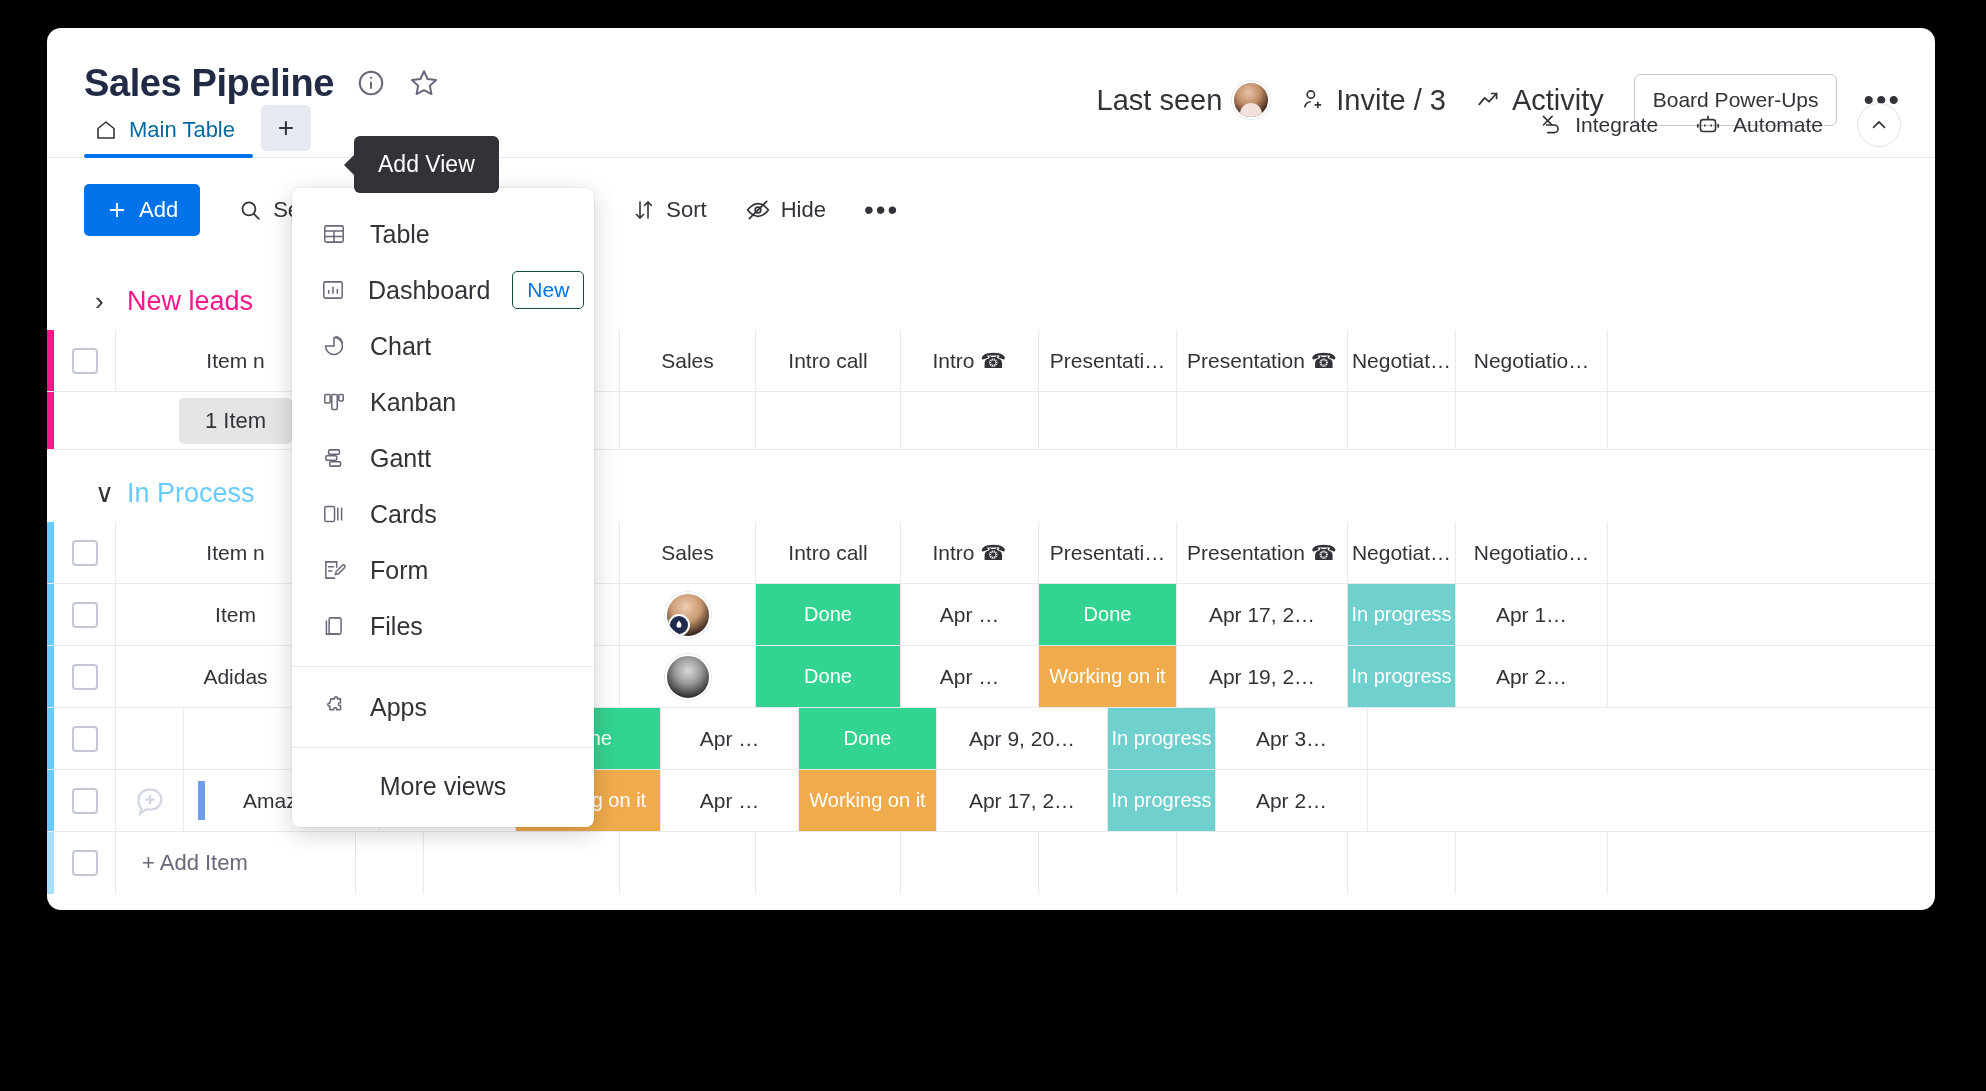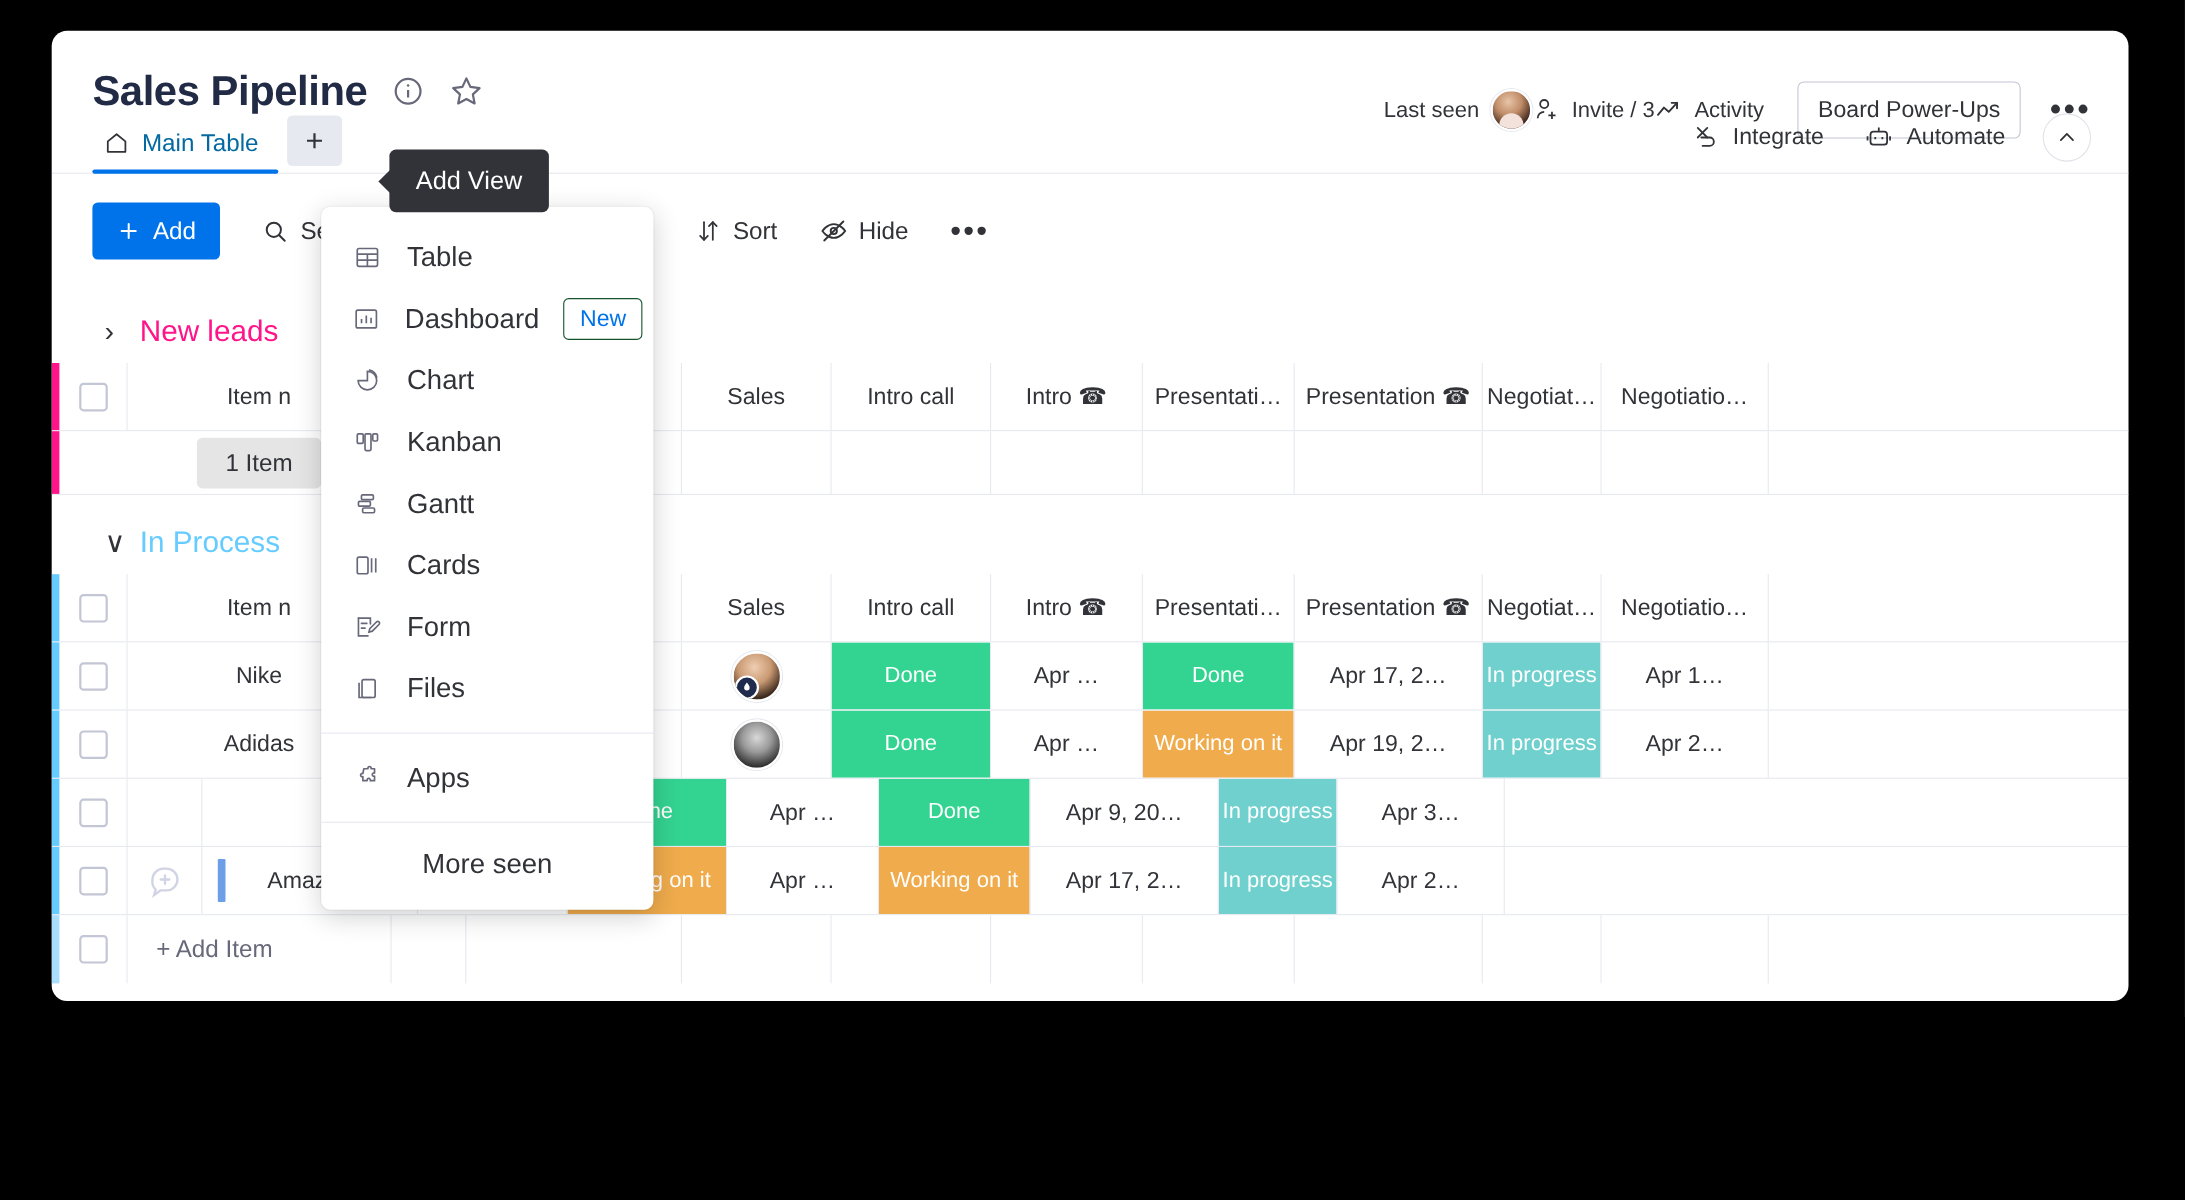--- a/index.html
+++ b/index.html
@@ -38,21 +38,21 @@
   }
   .info-icon { margin-left: 22px; }
   .star-icon { margin-left: 22px; }
 
   .header-right {
     position: absolute; right: 34px; top: 46px;
     display: flex; align-items: center; gap: 0;
   }
   .hr-item {
     display: flex; align-items: center; gap: 10px;
-    font-size: 20px; color: #323338; 
+    font-size: 29px; color: #323338; margin-left: 30px;
     white-space: nowrap;
   }
   .avatar-sm {
     width: 38px; height: 38px; border-radius: 50%;
     background: radial-gradient(circle at 42% 28%, #e8c4a8 0%, #c08d68 38%, #4a2f22 72%, #2a1a13 100%);
     border: 2px solid #fff; box-shadow: 0 0 0 1px #e6e9ef;
     overflow: hidden; position: relative;
   }
   .avatar-sm::after{
     content:""; position:absolute; left:50%; bottom:0; transform:translateX(-50%);
@@ -437,21 +437,21 @@
         <div class="cell c-w170b">Presentation ☎</div>
         <div class="cell c-w108">Negotiat…</div>
         <div class="cell c-w150">Negotiatio…</div>
       </div>
 
       <div class="row">
         <div class="accent blue"></div>
         <div class="cell c-check">
               <span class="chk"></span>
             </div>
-        <div class="cell c-name">Nike</div>
+        <div class="cell c-name">Item</div>
         <div class="cell c-chat"></div>
         <div class="cell c-person"></div>
         <div class="cell c-sales">
           <span class="avatar-row av-nike">
             <span class="nike-badge">
               <svg width="12" height="12" viewBox="0 0 24 24" fill="#fff">
                     <path d="M12 3c3 4 5 6.5 5 9.5A5 5 0 0 1 7 12.5C7 9.5 9 7 12 3z"></path>
                   </svg>
             </span>
           </span>
@@ -672,17 +672,17 @@
       <span class="mi-icon">
         <svg width="26" height="26" viewBox="0 0 24 24" fill="none" stroke="#676879" stroke-width="1.4" stroke-linejoin="round">
           <path d="M9 4.5h3.5a1.4 1.4 0 1 1 2.6 0H18v3.6a1.4 1.4 0 1 0 0 2.6v3.8h-3.6a1.4 1.4 0 1 0-2.6 0H8.2v-3.4a1.4 1.4 0 1 1 0-2.6z"></path>
         </svg>
       </span>
       <span class="mtext">Apps</span>
     </div>
 
     <div class="menu-sep" style="margin-bottom:0"></div>
 
-    <div class="menu-more">More seen</div>
+    <div class="menu-more">More views</div>
   </div>
 
 </div>
 </div>
 
 </body></html>

